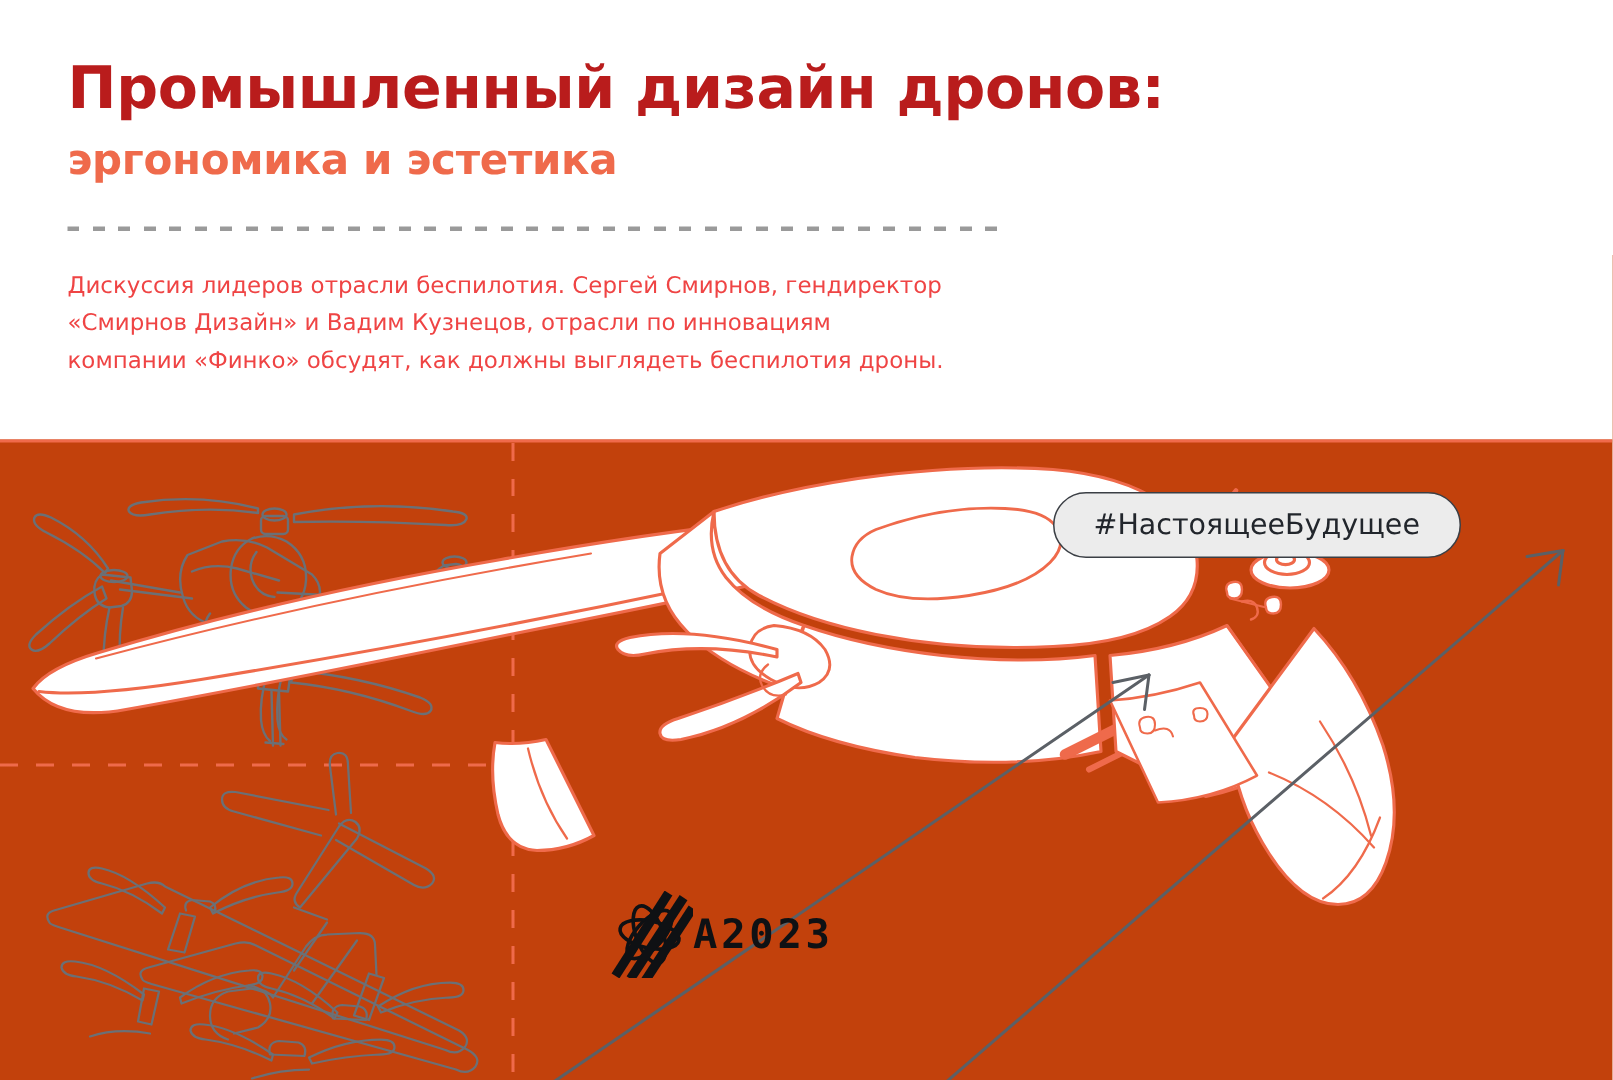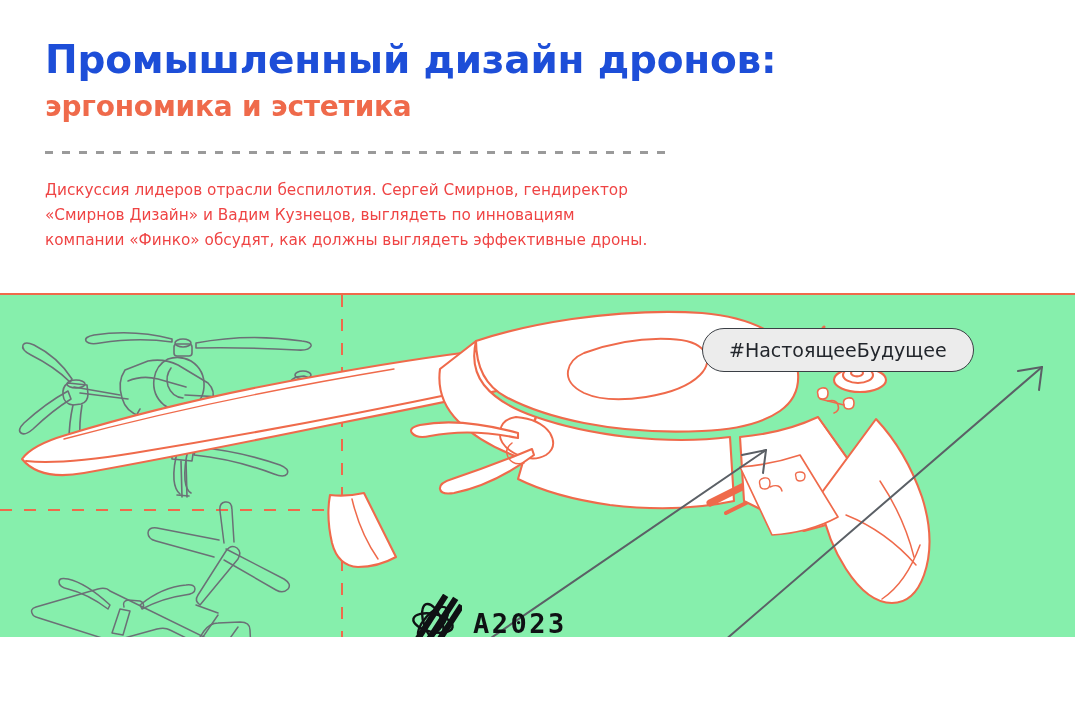--- a/index.html
+++ b/index.html
@@ -14,21 +14,21 @@
 
   
   .header { position:absolute; left:0; top:0; width:1075px; height:293px; background:#fff; }
 
   .title-block { position:absolute; left:45px; top:36px; width:900px; }
   .title-line1 {
     font-family:"DejaVu Sans", sans-serif;
     font-weight:bold;
     font-size:39px;
     line-height:48px;
-    color:#1d4ed8;
+    color:#b91c1c;
     letter-spacing:-0.2px;
     white-space:nowrap;
   }
   .title-line2 {
     font-family:"DejaVu Sans", sans-serif;
     font-weight:bold;
     font-size:28px;
     line-height:45px;
     color:#ef6a4b;
     letter-spacing:-0.2px;
@@ -48,22 +48,22 @@
     font-family:"DejaVu Sans", sans-serif;
     font-size:15.3px;
     line-height:25px;
     color:#ef4444;
   }
   .subtitle span { display:block; white-space:nowrap; }
 
   
   .panel {
     position:absolute; left:0; top:293px;
-    width:1075px; height:344px;
-    background:#86efac;
+    width:1075px; height:427px;
+    background:#c2410c;
     border-top:2.5px solid #ef6a4b;
     overflow:hidden;
   }
 
   .vgrid {
     position:absolute; left:341px; top:0;
     width:2px; height:427px;
     background-image:repeating-linear-gradient(to bottom,#ef6a4b 0 12px, rgba(0,0,0,0) 12px 24px);
   }
   .hgrid {
@@ -84,21 +84,21 @@
     font-family:"DejaVu Sans", sans-serif;
     font-size:19px;
     color:#22262c;
     white-space:nowrap;
     z-index:40;
   }
 
   .logo {
     position:absolute;
     left:404px; top:592px;
-    display:flex; align-items:center; gap:11px;
+    display:flex; align-items:center; 
     z-index:35;
   }
   .logo-mark { width:58px; height:58px; display:block; }
   .logo-text {
     font-family:"DejaVu Sans Mono", monospace;
     font-weight:bold;
     font-size:27px;
     letter-spacing:2.5px;
     color:#0f1114;
   }
@@ -115,22 +115,22 @@
 
     <div class="title-block">
       <div class="title-line1">Промышленный дизайн дронов:</div>
       <div class="title-line2">эргономика и эстетика</div>
     </div>
 
     <div class="title-rule"></div>
 
     <div class="subtitle">
       <span>Дискуссия лидеров отрасли беспилотия. Сергей Смирнов, гендиректор</span>
-      <span>«Смирнов Дизайн» и Вадим Кузнецов, выглядеть по инновациям</span>
-      <span>компании «Финко» обсудят, как должны выглядеть эффективные дроны.</span>
+      <span>«Смирнов Дизайн» и Вадим Кузнецов, отрасли по инновациям</span>
+      <span>компании «Финко» обсудят, как должны выглядеть беспилотия дроны.</span>
     </div>
   </div>
 
   <div class="panel">
 
     <div class="vgrid"></div>
     <div class="hgrid"></div>
 
     <div class="art">
       <svg width="1075" height="427" viewBox="0 0 1075 427" xmlns="http://www.w3.org/2000/svg">

